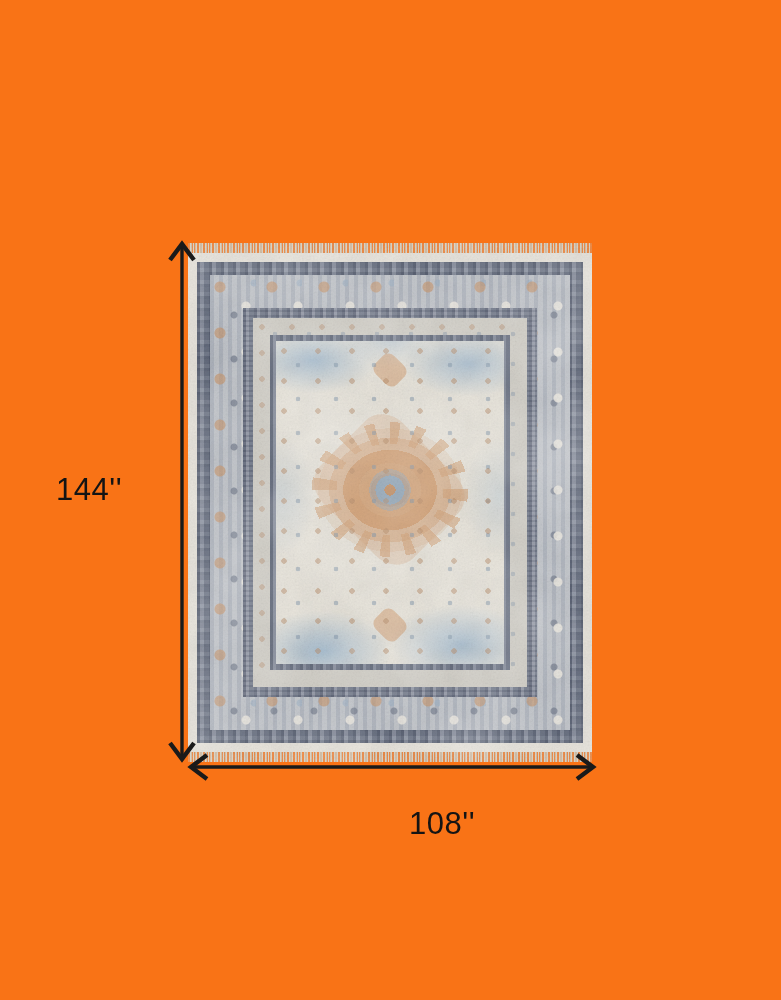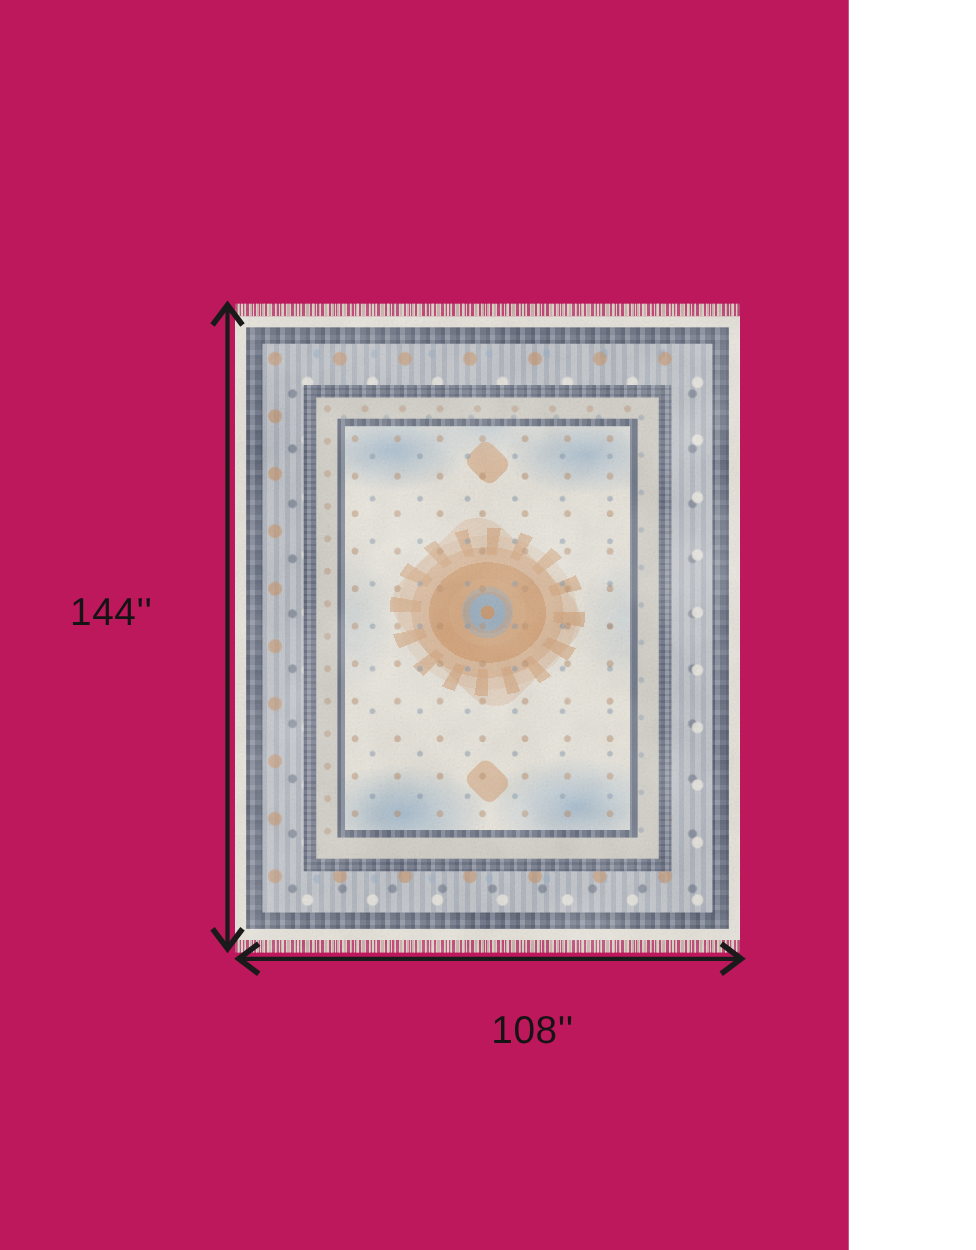--- a/index.html
+++ b/index.html
@@ -1,17 +1,17 @@
 <!DOCTYPE html>
 <html><head>
 <meta charset="utf-8">
 <style>
   html,body{margin:0;padding:0;background:#ffffff;}
   .stage{
-    position:relative;width:679px;height:1000px;background:#be185d;
+    position:relative;width:781px;height:1000px;background:#f97316;
     font-family:"Liberation Sans",sans-serif;overflow:hidden;
   }
 
   
   .rug{
     position:absolute;left:188px;top:243px;width:404px;height:519px;
     isolation:isolate;
   }
   .fringe{
     position:absolute;left:2px;right:2px;height:10px;
@@ -135,21 +135,21 @@
 
   
   .dims{position:absolute;left:0;top:0;pointer-events:none;}
 
   
   .dim-label{
     position:absolute;color:#141414;font-size:31px;letter-spacing:.5px;
     font-family:"Liberation Sans",sans-serif;white-space:nowrap;
   }
   .dim-label.height{left:56px;top:472px;}
-  .dim-label.width{left:393px;top:806px;}
+  .dim-label.width{left:409px;top:806px;}
 </style>
 </head>
 <body>
 
 <div class="stage">
 
   <div class="rug">
     <div class="fringe top"></div>
     <div class="rug-body">
       <div class="stripe-dark1"></div>

